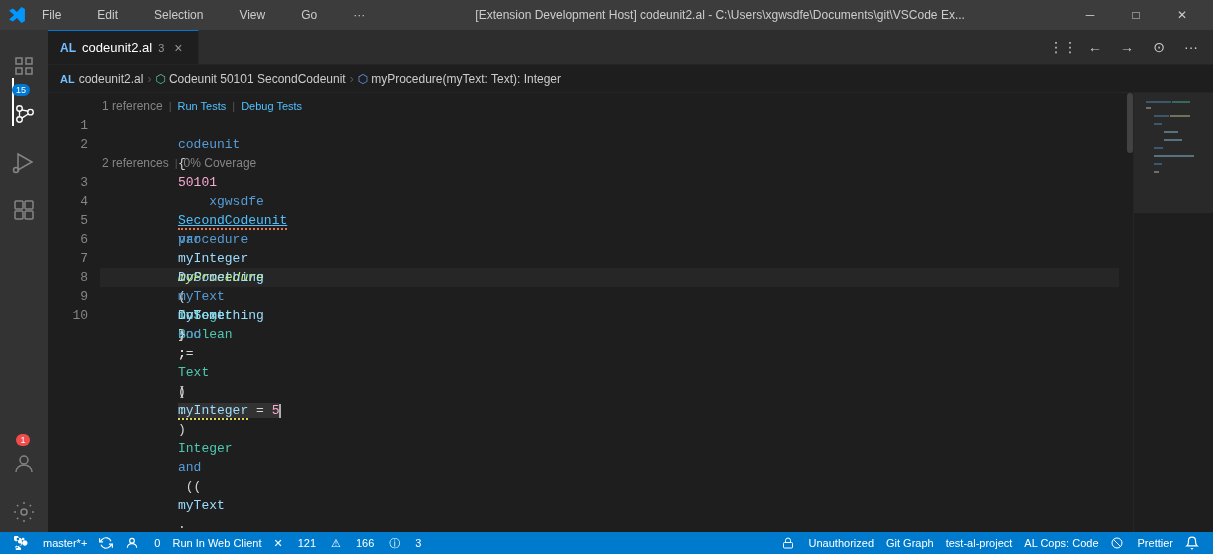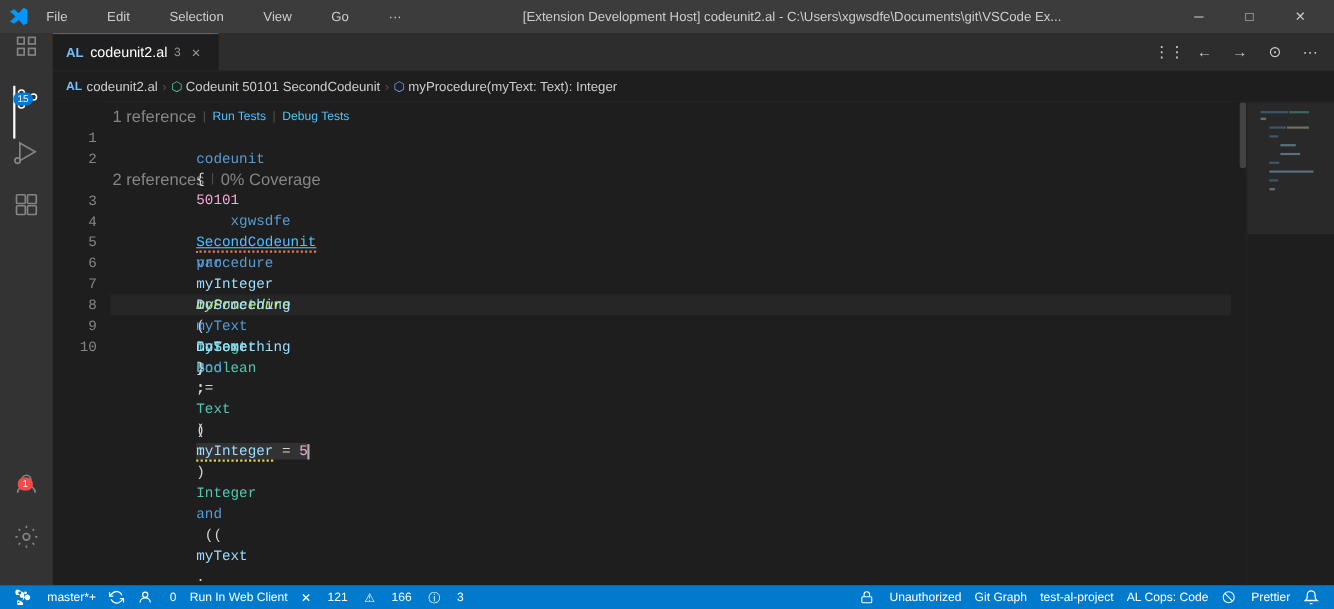--- a/index.html
+++ b/index.html
@@ -74,21 +74,21 @@
       display: flex;
       flex-direction: column;
       align-items: center;
       padding-top: 0;
       flex-shrink: 0;
     }
     .activity-item {
       width: 24px;
       height: 48px;
       display: flex;
-      align-items: flex-start;
+      align-items: flex-end;
       justify-content: center;
       cursor: pointer;
       position: relative;
       color: #858585;
     }
     .activity-item.active { color: #ffffff; border-left: 2px solid #ffffff; }
     .activity-item .badge {
       position: absolute;
       top: 6px;
       right: 6px;
@@ -253,21 +253,21 @@
 
     
     .hint-line {
       height: 19px;
       display: flex;
       align-items: center;
       gap: 6px;
       padding-left: 2px;
     }
     .hint-text {
-      font-size: 15px;
+      font-size: 12px;
       color: #858585;
       font-family: 'Segoe UI', sans-serif;
     }
     .hint-link {
       color: #4fc1ff;
       font-size: 11px;
       cursor: pointer;
       text-decoration: none;
       font-family: 'Segoe UI', sans-serif;
     }

